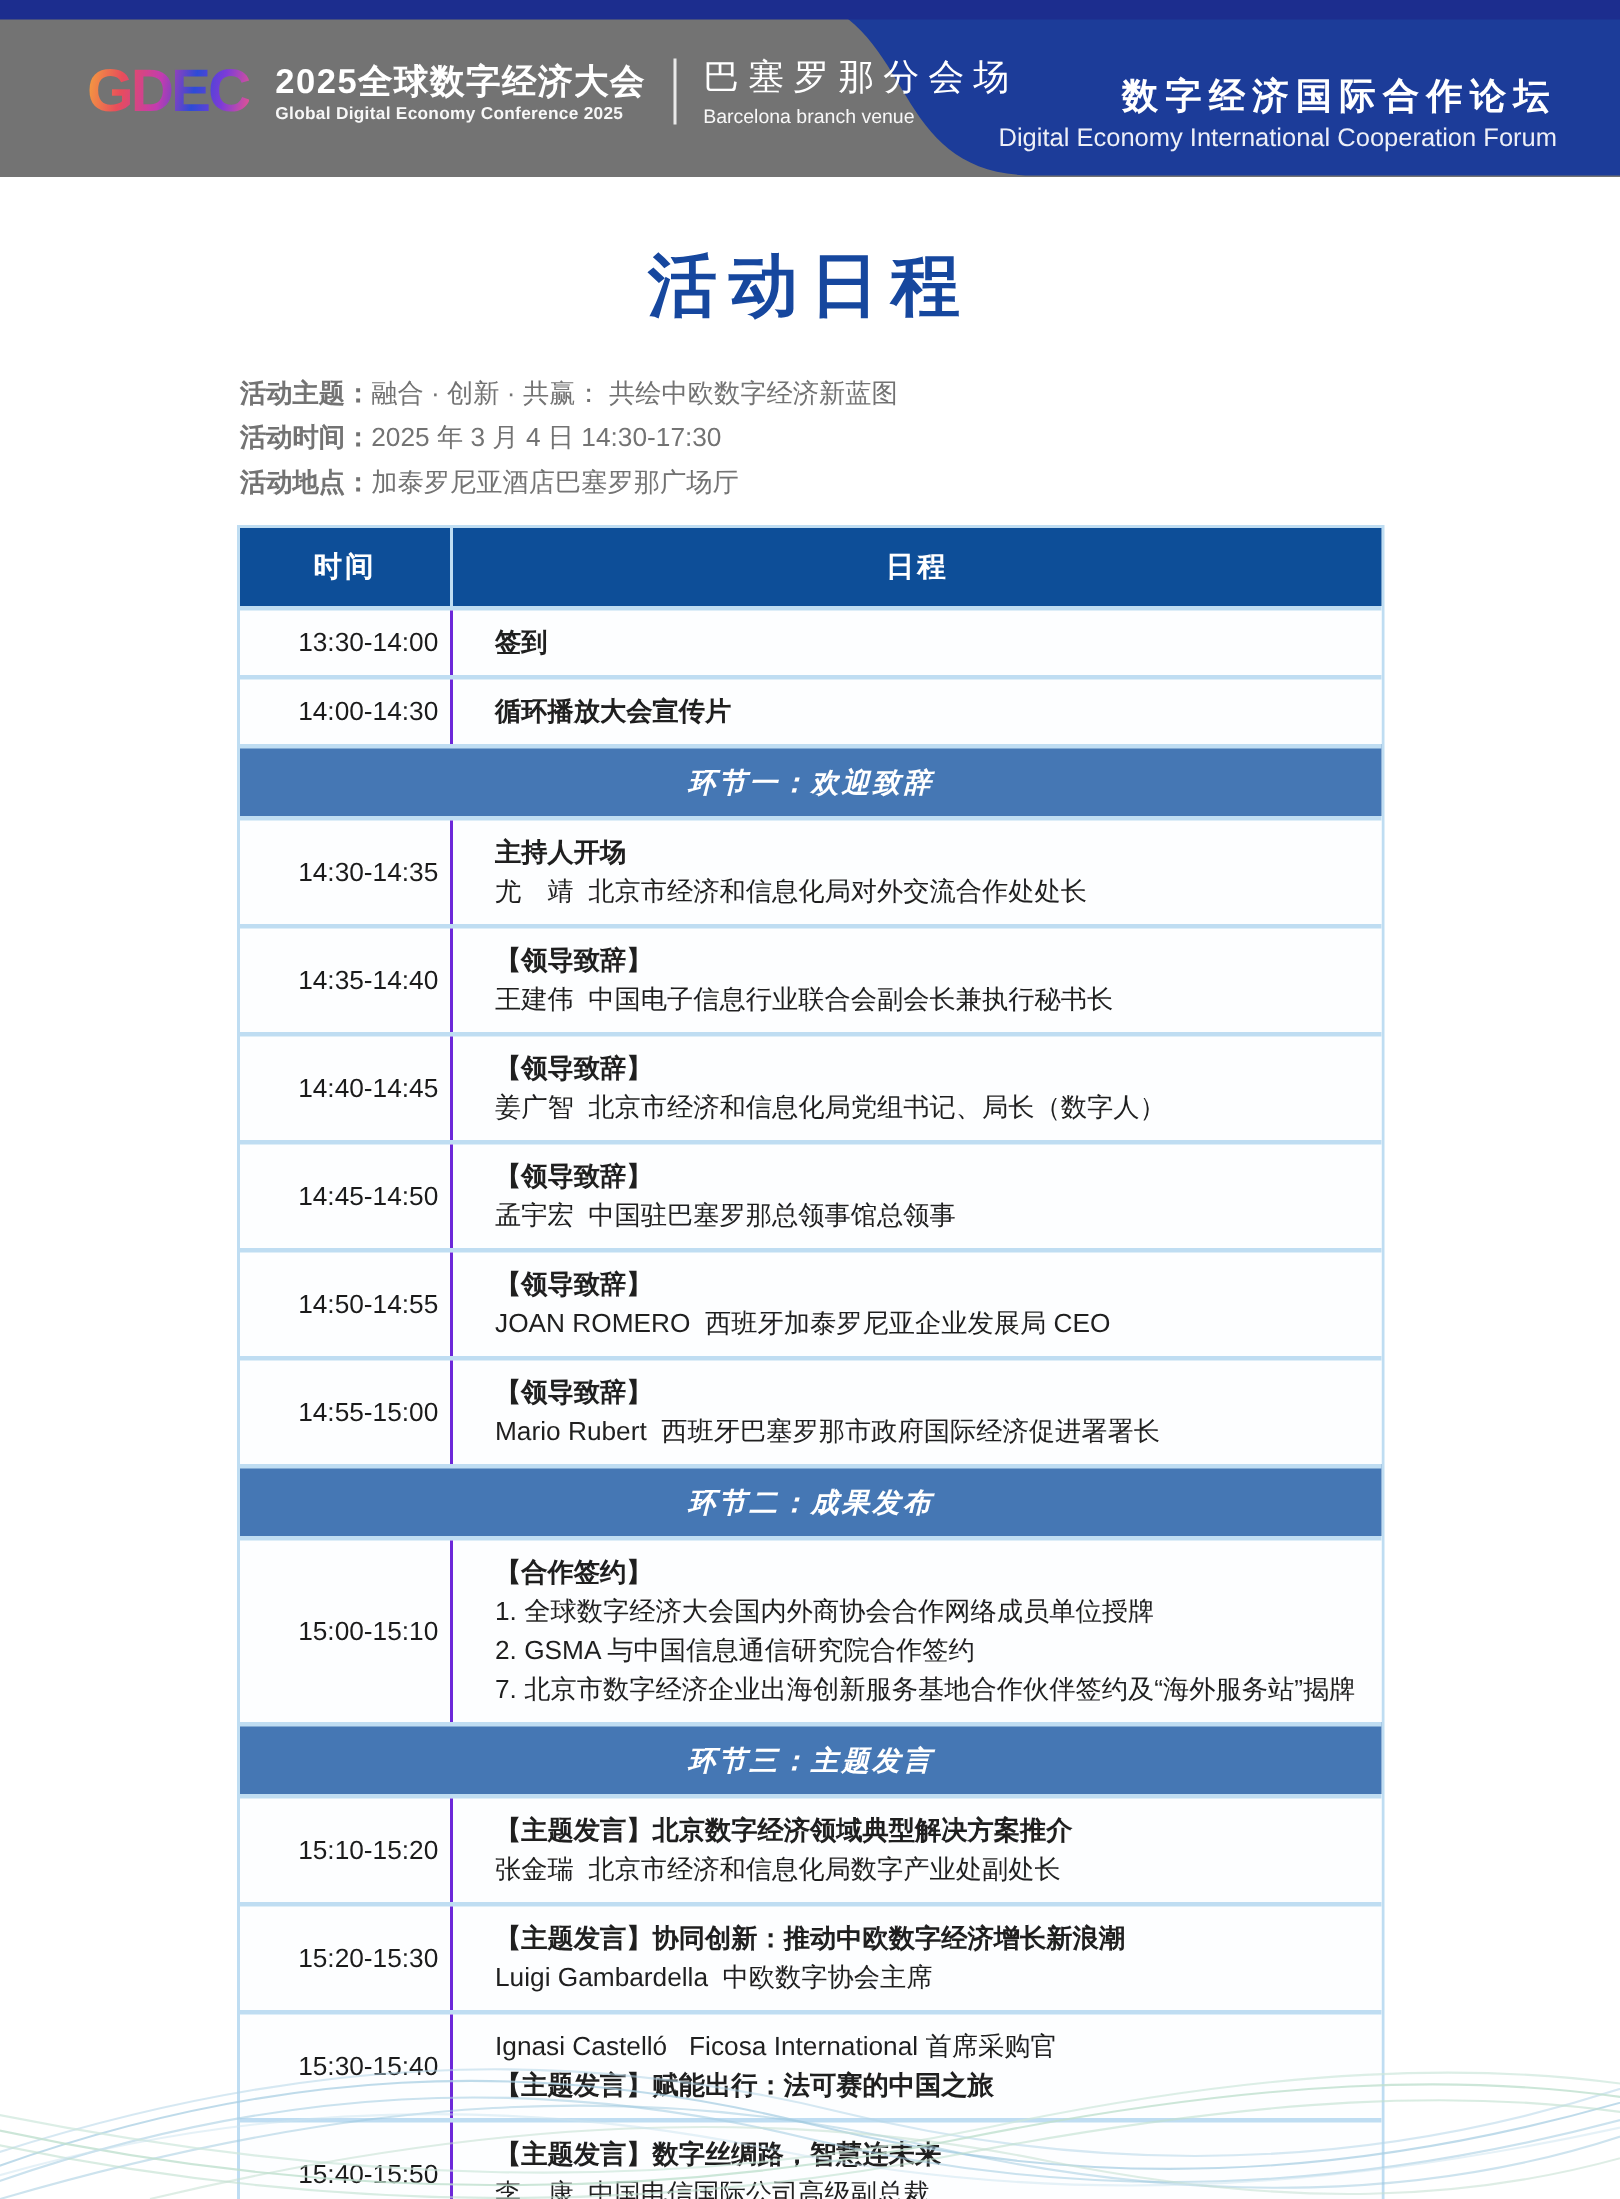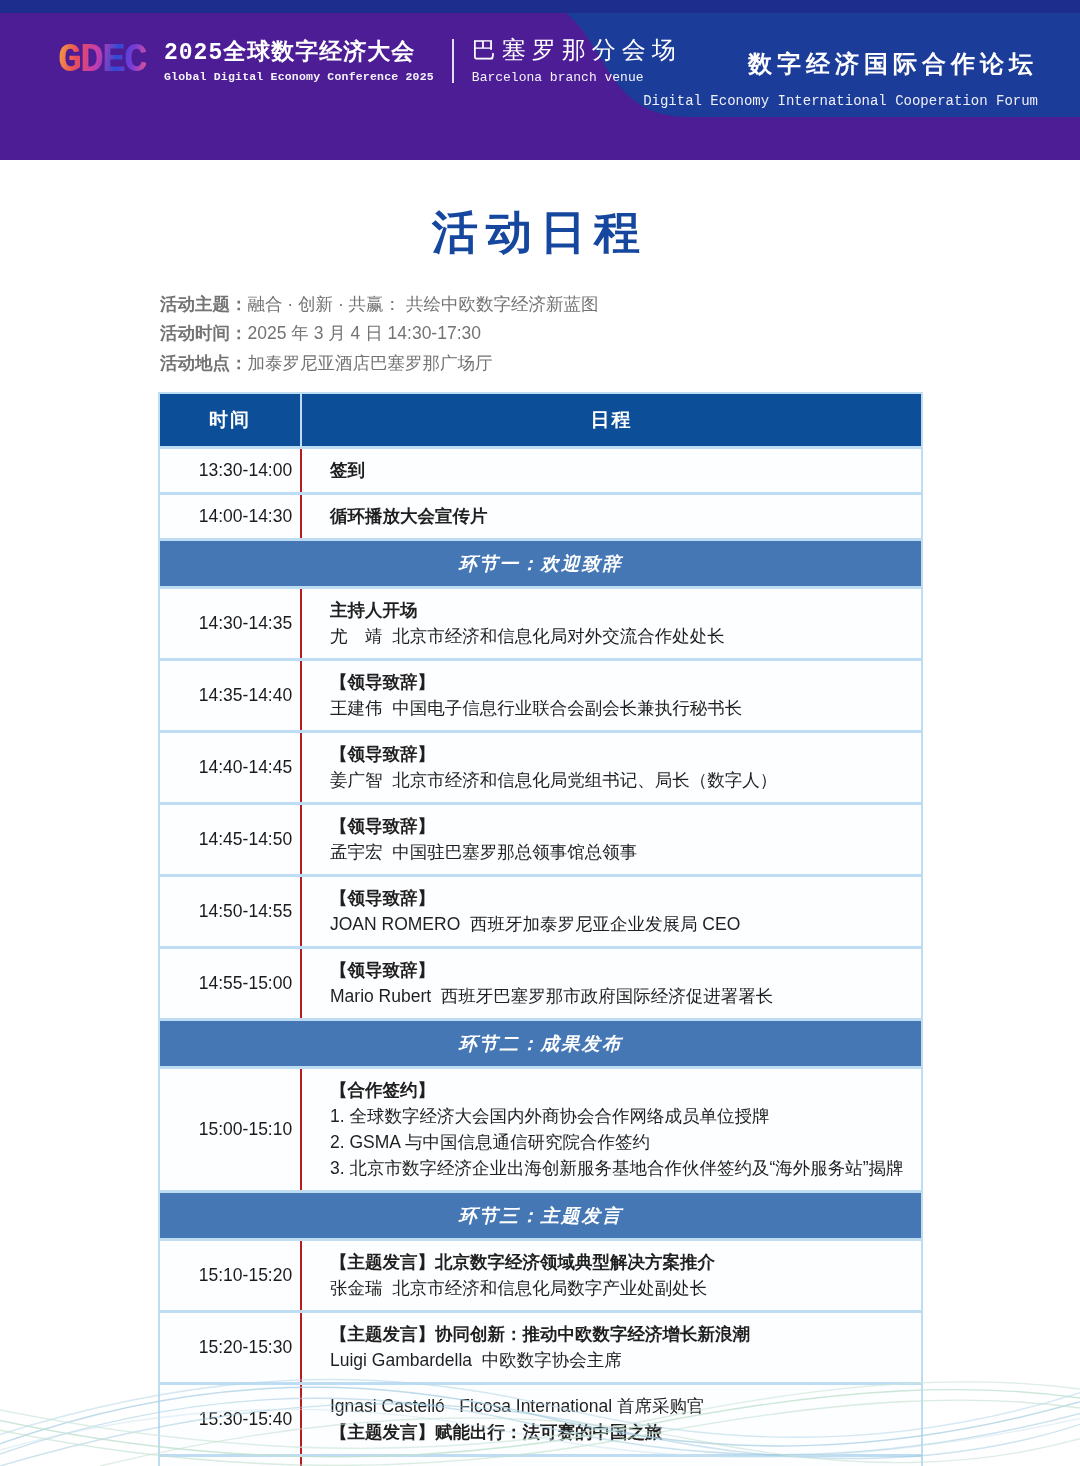--- a/index.html
+++ b/index.html
@@ -3,39 +3,39 @@
 <meta charset="utf-8">
 <style>
   html,body{margin:0;padding:0;background:#ffffff;}
   .page{
     position:relative; width:1080px; height:1466px; overflow:hidden;
     background:#ffffff;
     font-family:"Liberation Sans","DejaVu Sans",sans-serif;
     color:#1f1f1f;
   }
   
-  .banner{position:relative; width:1080px; height:160px; background:#4c1d95; overflow:hidden;font-family:Liberation Mono, monospace;}
+  .banner{position:relative; width:1080px; height:118px; background:#737373; overflow:hidden;}
   .banner-dark-shape{position:absolute; top:0; left:0; width:1080px; height:130px; pointer-events:none;}
   .banner-navy-strip{position:absolute; top:0; left:0; width:1080px; height:13px; background:#1C2D8E;}
   .banner-left{position:absolute; left:58px; top:38px; display:flex; align-items:center; z-index:3;}
   .gdec-logo{
     font-size:40px; font-weight:800; letter-spacing:-2px; line-height:1;
     background:linear-gradient(100deg,#F5A43C 0%,#E84D5B 22%,#C23CB0 45%,#2D4BD6 65%,#7C3BD8 82%,#E8558F 100%);
     -webkit-background-clip:text; background-clip:text; color:transparent;
     margin-right:18px;
   }
   .banner-title-group{color:#ffffff;}
   .banner-zh{font-size:23px; font-weight:700; letter-spacing:1px; line-height:1.15;}
   .banner-en{font-size:11.5px; font-weight:700; letter-spacing:.2px; margin-top:3px; opacity:.95;}
   .banner-divider{width:2px; height:44px; background:rgba(255,255,255,.85); margin:0 18px;}
   .venue-zh{font-size:24px; font-weight:400; letter-spacing:6px; line-height:1.2;}
   .venue-en{font-size:13px; font-weight:400; margin-top:3px; opacity:.95;}
   .banner-right{position:absolute; right:42px; top:48px; text-align:right; color:#ffffff; z-index:3;}
   .forum-zh{font-size:24px; font-weight:700; letter-spacing:5px;}
-  .forum-en{font-size:14px; margin-top:13px; opacity:.92;}
+  .forum-en{font-size:17px; margin-top:2px; opacity:.92;}
   
   .page-title{
     margin-top:42px; text-align:center; font-size:46px; font-weight:700;
     color:#16479E; letter-spacing:8px;
   }
   .info-block{margin:26px 0 0 160px; font-size:17.5px; line-height:1.68; color:#737373;}
   .info-line{white-space:pre-wrap;}
   .info-label{font-weight:700;}
   
   .schedule{
@@ -45,21 +45,21 @@
   .hdr-row{
     display:grid; grid-template-columns:142px 1fr;
     background:#0D4E98; color:#ffffff; font-weight:700; font-size:19px;
   }
   .hdr-cell{display:flex; align-items:center; justify-content:center; padding:13px 0; letter-spacing:2px;}
   .hdr-cell.time{border-right:2px solid #BFDDF2;}
   .row{border-top:3px solid #BFDDF2;}
   .item-row{display:grid; grid-template-columns:142px 1fr; background:#FDFEFF;}
   .time-cell{
     display:flex; align-items:center; justify-content:center;
-    font-size:17.5px; color:#1b1b1b; border-right:2px solid #b91c1c;padding-left:31px;
+    font-size:17.5px; color:#1b1b1b; border-right:2px solid #6d28d9;padding-left:31px;
   }
   .agenda-cell{padding:8px 16px 9px 28px;border-radius:17px;}
   .line{font-size:17.5px; line-height:26px; white-space:pre-wrap;}
   .line.bold{font-weight:700;}
   .section-row{
     background:#4577B4; color:#ffffff; text-align:center;
     font-size:18.5px; font-weight:700; letter-spacing:2px; padding:10px 0;font-style:italic;
   }
   
   .footer-waves{position:absolute; left:0; bottom:0; width:1080px; height:110px; pointer-events:none;}
@@ -163,21 +163,21 @@
             <div class="line">Mario Rubert  西班牙巴塞罗那市政府国际经济促进署署长</div>
           </div>
         </div>
         <div class="row section-row">环节二：成果发布</div>
         <div class="row item-row">
           <div class="time-cell">15:00-15:10</div>
           <div class="agenda-cell">
             <div class="line bold">【合作签约】</div>
             <div class="line">1. 全球数字经济大会国内外商协会合作网络成员单位授牌</div>
             <div class="line">2. GSMA 与中国信息通信研究院合作签约</div>
-            <div class="line">3. 北京市数字经济企业出海创新服务基地合作伙伴签约及“海外服务站”揭牌</div>
+            <div class="line">7. 北京市数字经济企业出海创新服务基地合作伙伴签约及“海外服务站”揭牌</div>
           </div>
         </div>
         <div class="row section-row">环节三：主题发言</div>
         <div class="row item-row">
           <div class="time-cell">15:10-15:20</div>
           <div class="agenda-cell">
             <div class="line bold">【主题发言】北京数字经济领域典型解决方案推介</div>
             <div class="line">张金瑞  北京市经济和信息化局数字产业处副处长</div>
           </div>
         </div>

